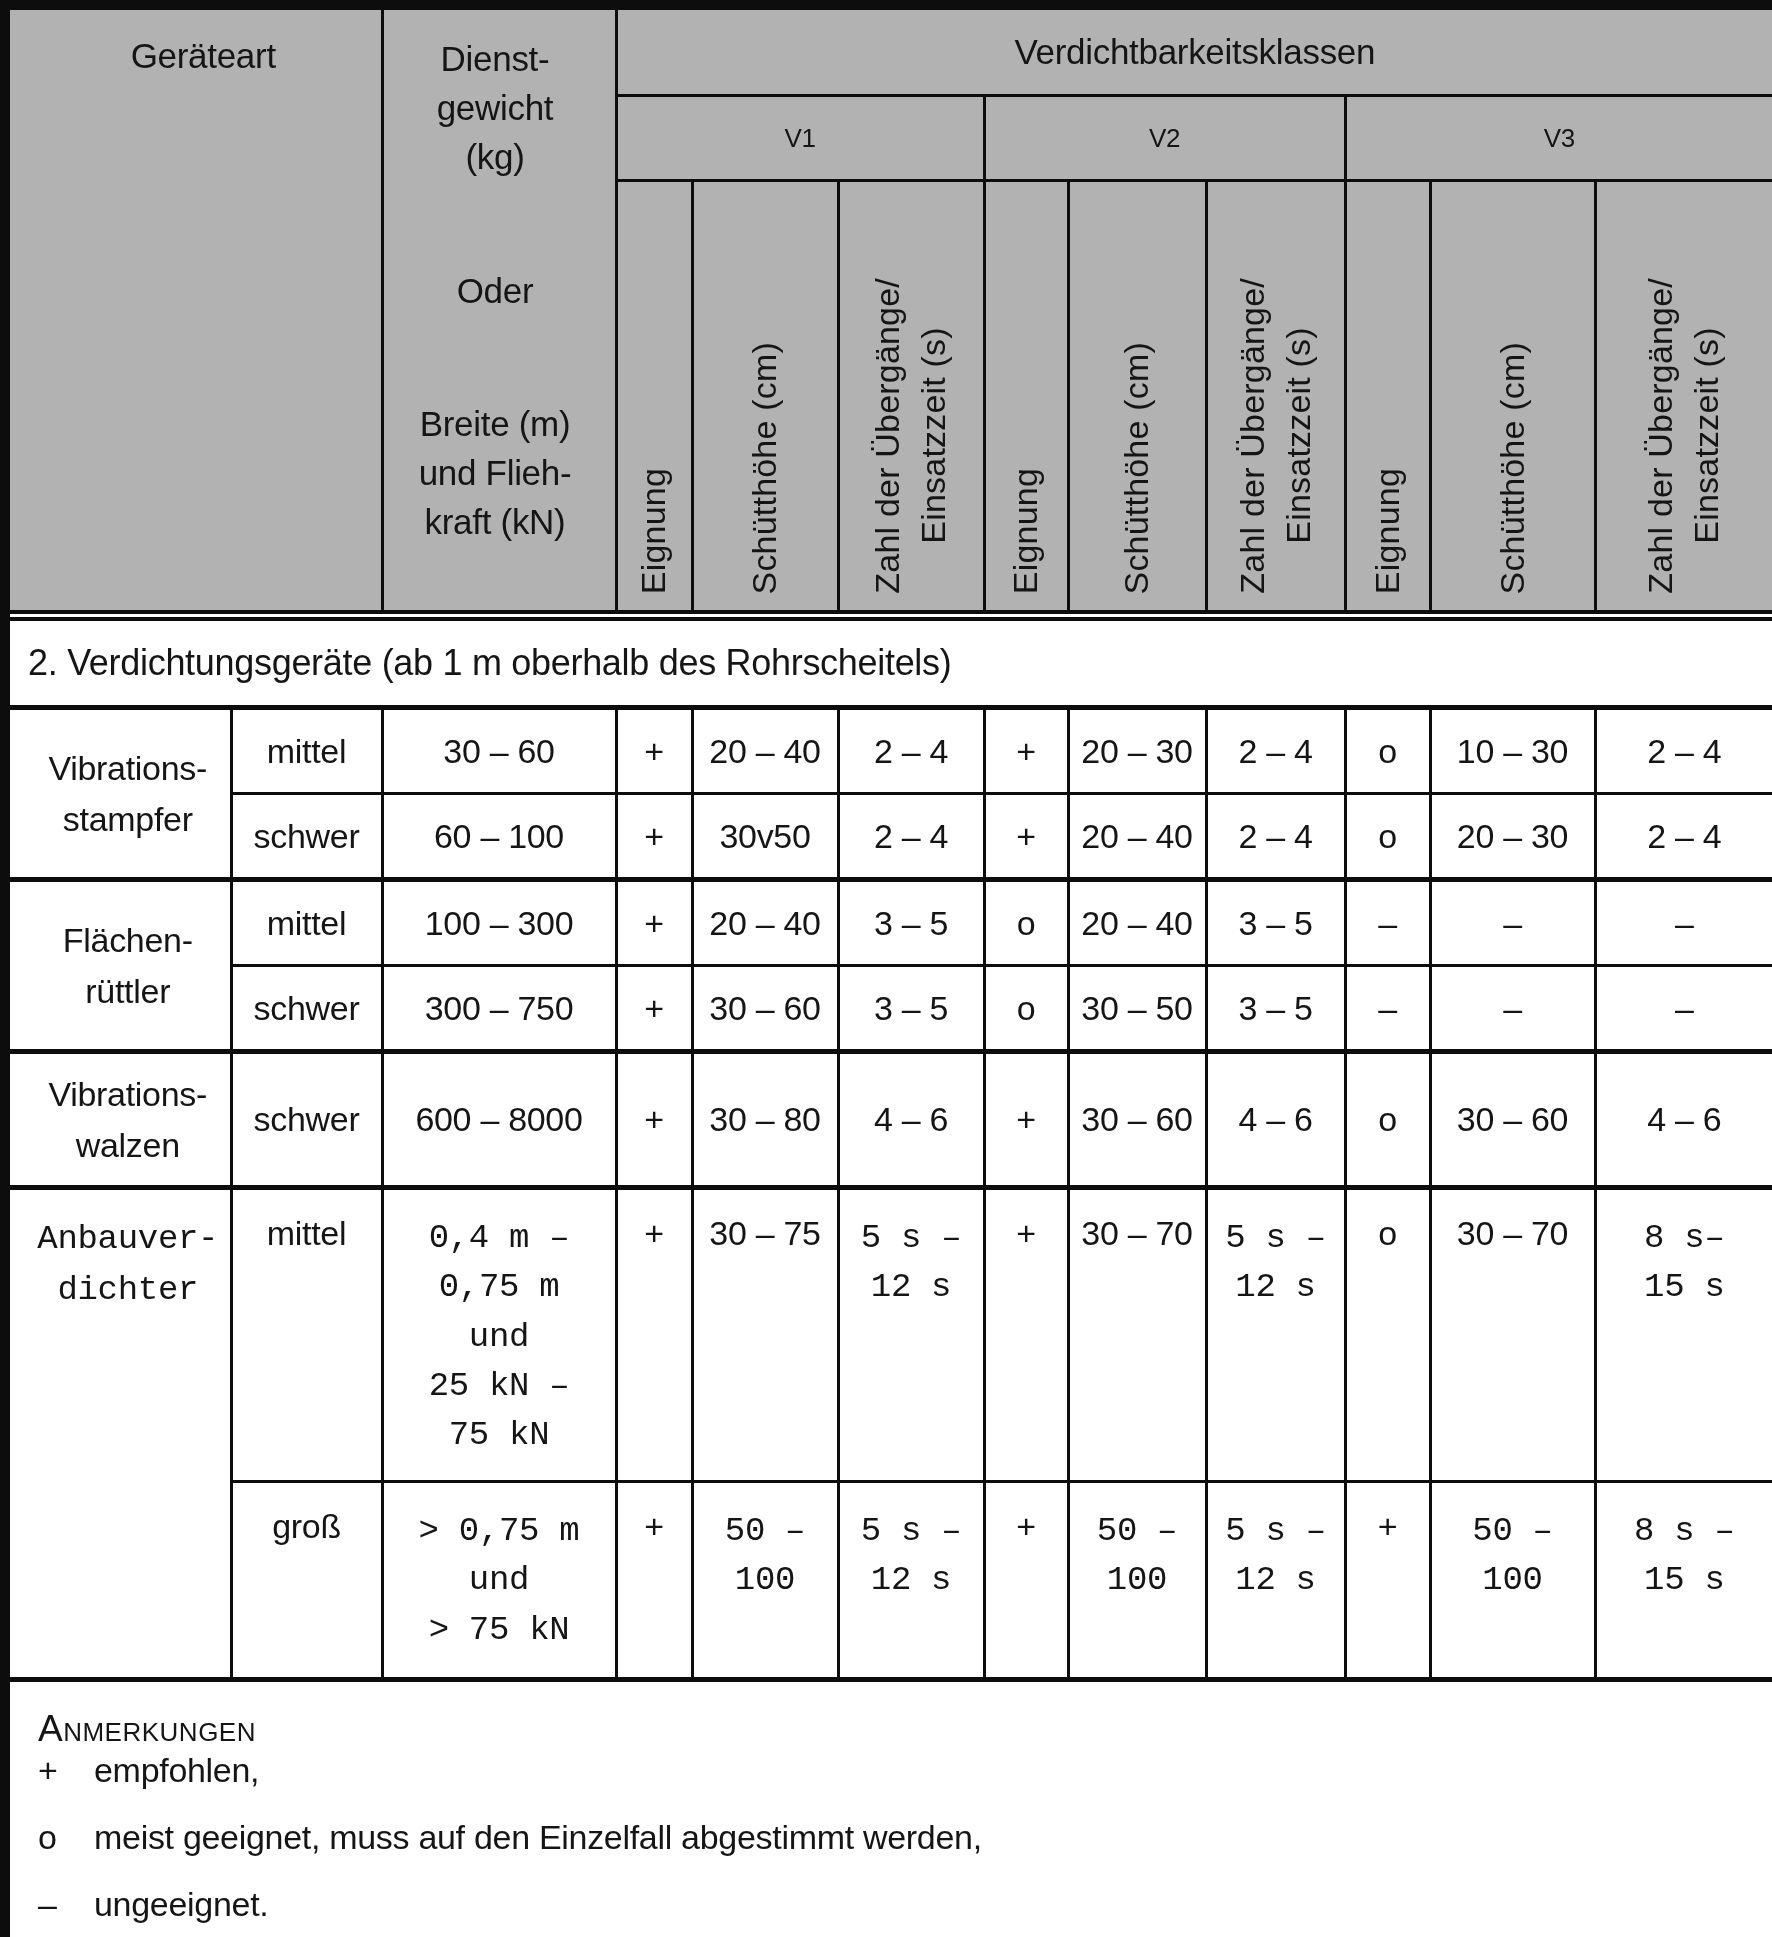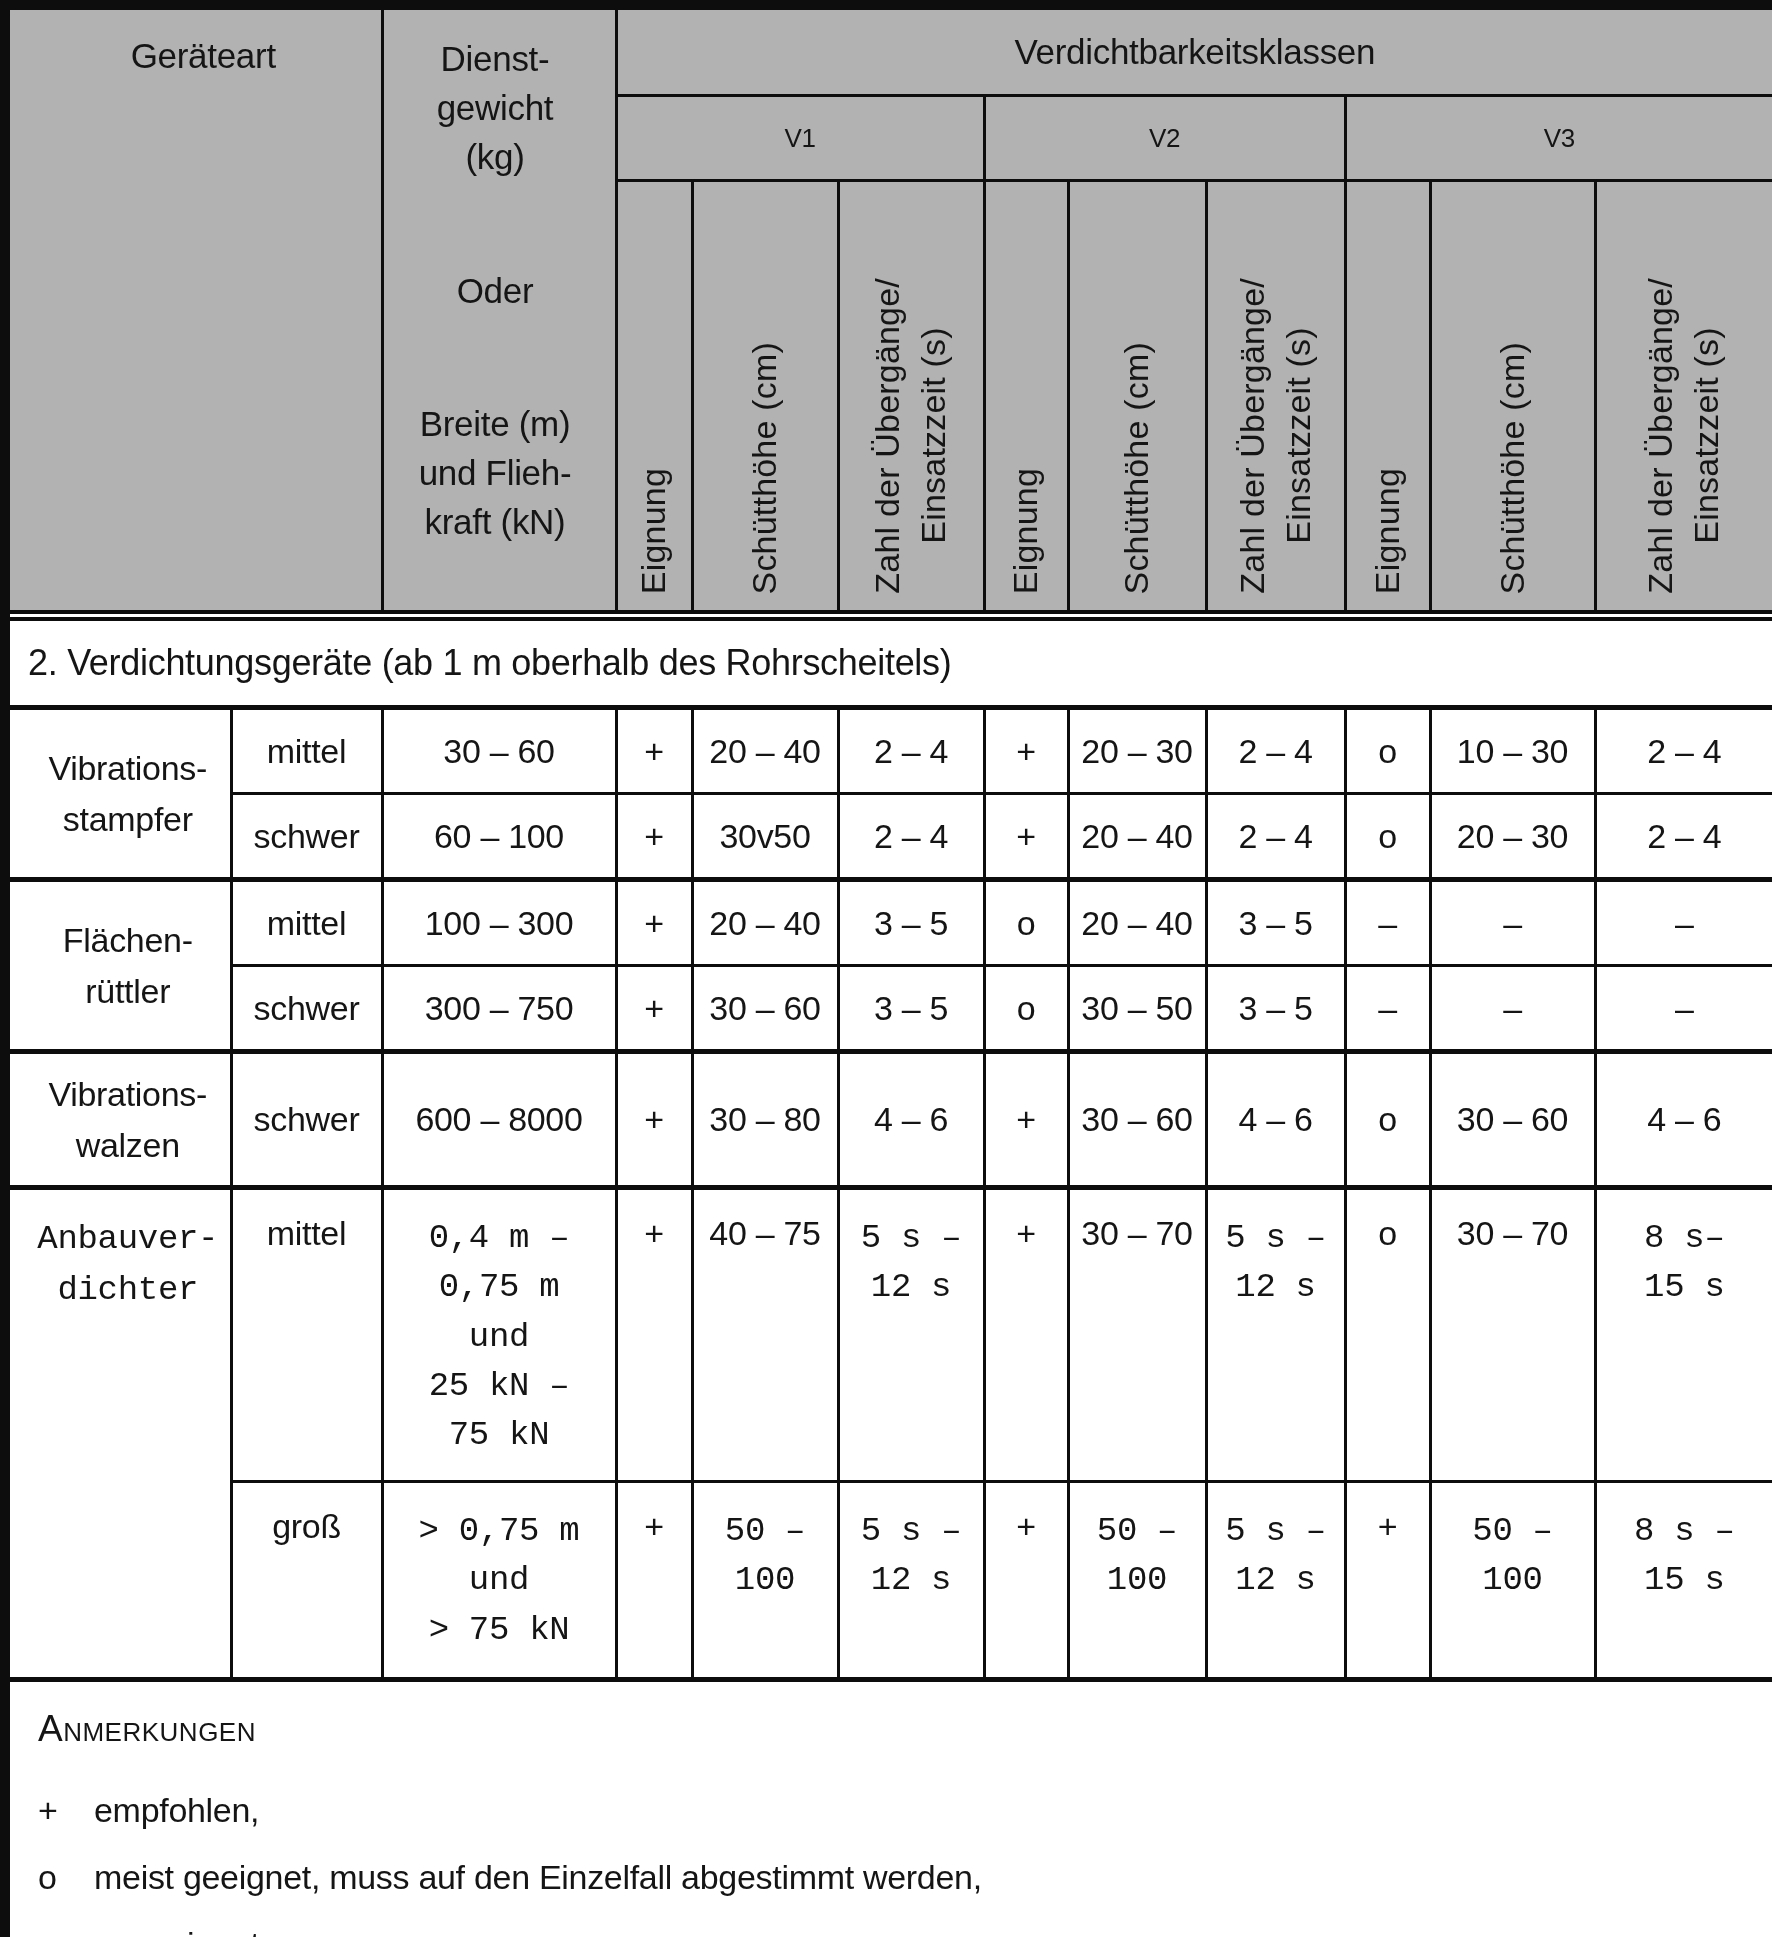--- a/index.html
+++ b/index.html
@@ -87,21 +87,20 @@
   tr.vtop td.name{padding-top:24px;font-family:Liberation Mono, monospace;}
   
   tr.notesrow td{
     height:266px;border-top:5px solid var(--border);
     text-align:left;vertical-align:top;
   }
   .notes{padding:26px 0 0 28px;}
   .notes-title{
     font-variant:small-caps;
     font-size:37px;letter-spacing:0.5px;
-    margin-bottom:40px;
   }
   .note-item{display:flex;margin-bottom:26px;font-size:34px;line-height:1.2;}
   .note-sym{width:56px;flex:0 0 56px;text-align:left;}
 </style>
 </head>
 <body>
 
 <table class="main">
   <colgroup>
     <col style="width:226px">
@@ -275,21 +274,21 @@
     <tr class="gt rh294 vtop">
       <td class="name" rowspan="2">Anbauver-
 dichter</td>
       <td>mittel</td>
       <td class="pre">0,4 m –
 0,75 m
 und
 25 kN –
 75 kN</td>
       <td>+</td>
-      <td>40 – 75</td>
+      <td>30 – 75</td>
       <td class="pre">5 s –
 12 s</td>
       <td>+</td>
       <td>30 – 70</td>
       <td class="pre">5 s –
 12 s</td>
       <td>o</td>
       <td>30 – 70</td>
       <td class="pre">8 s–
 15 s</td>

